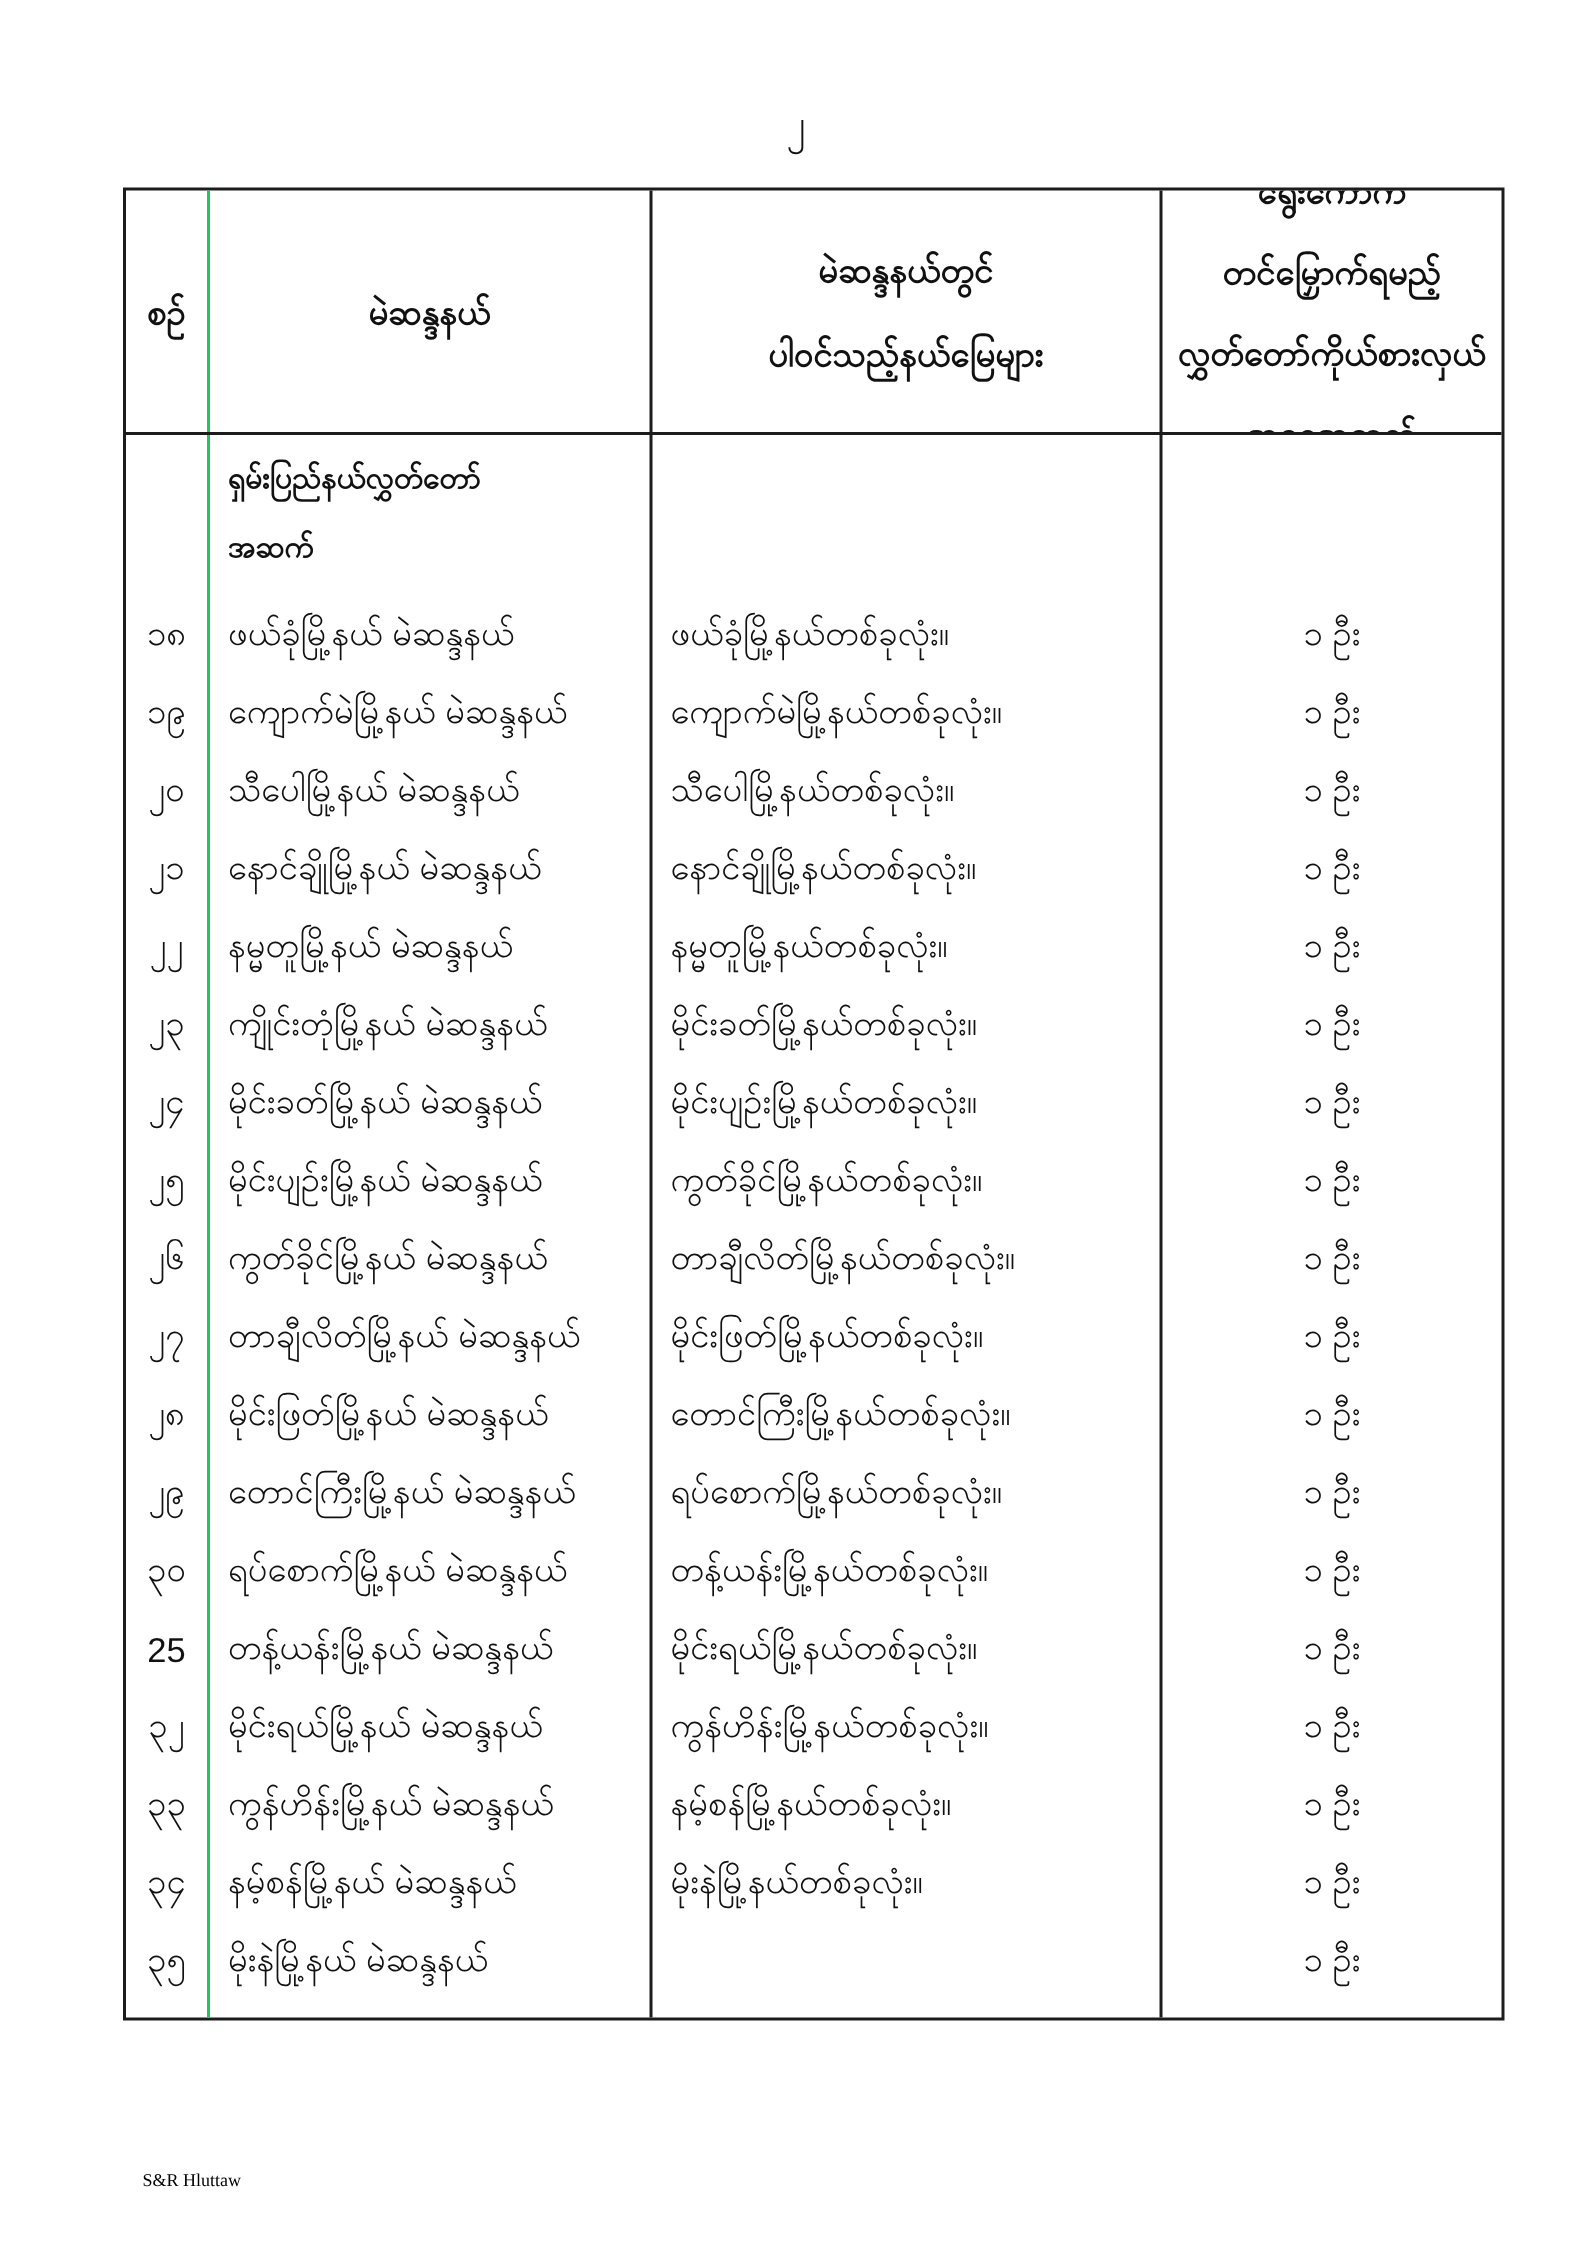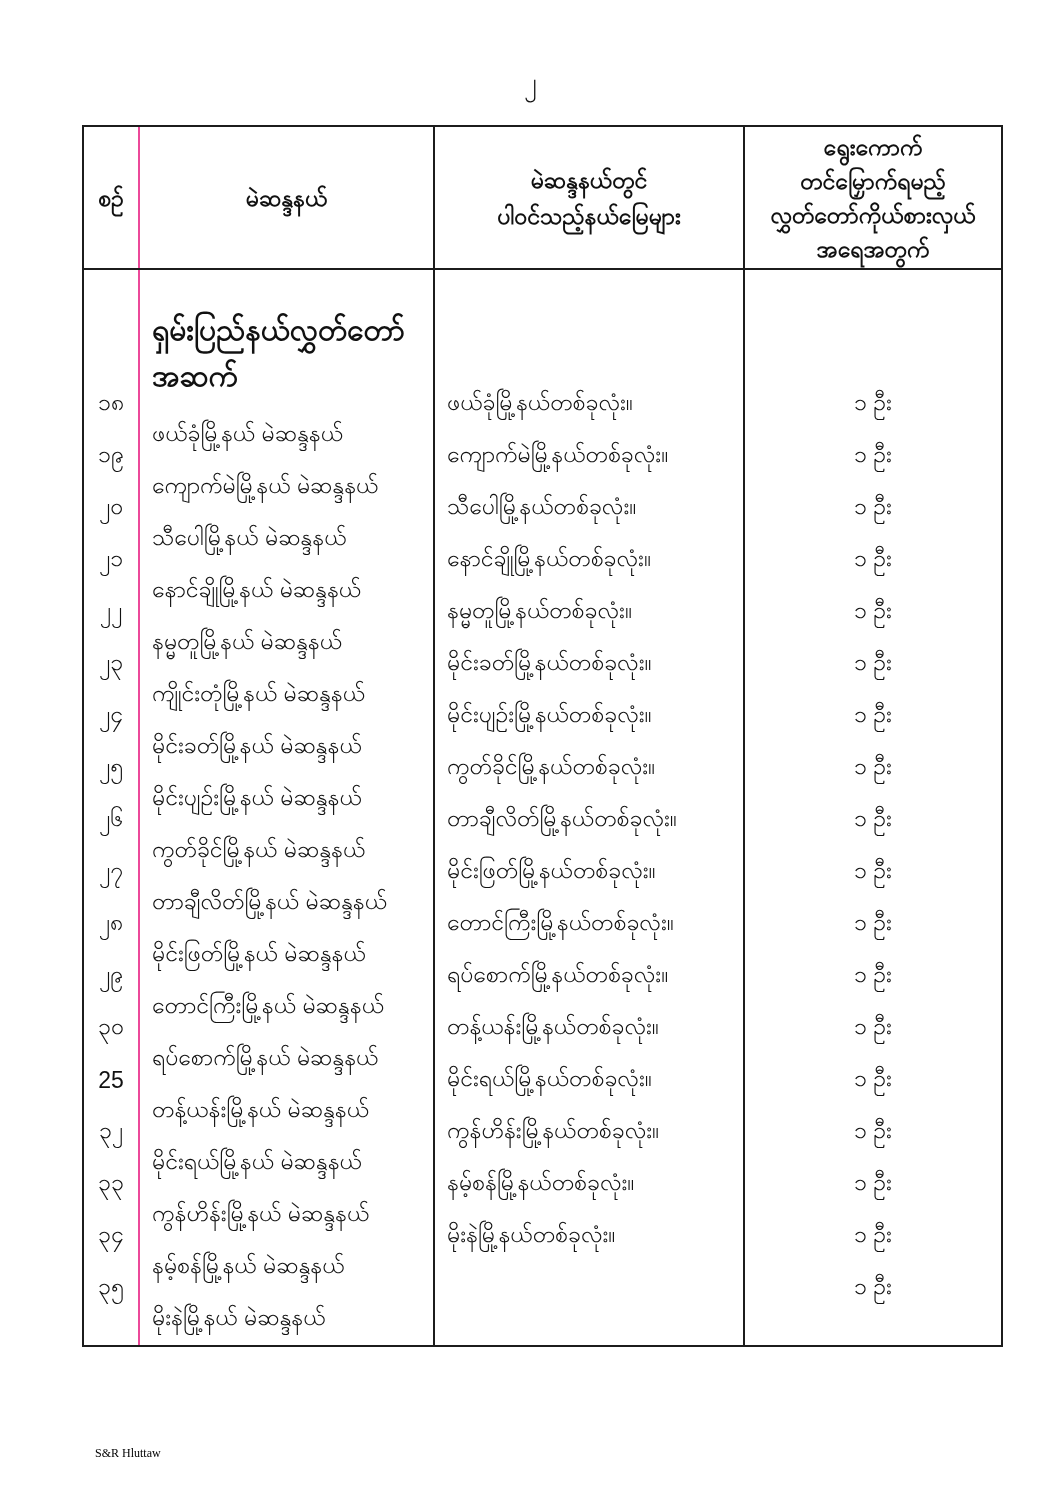--- a/index.html
+++ b/index.html
@@ -34,40 +34,40 @@
     font-weight: bold;
   }
   .tbody {
     flex: 1;
     display: flex;
   }
   .cell {
     height: 100%;
     overflow: hidden;
   }
-  .col-no    { width: 56px;  border-right: 2px solid #ec4899; }
+  .col-no    { width: 56px;  border-right: 2px solid #22c55e; }
   .col-con   { width: 295px; border-right: 2px solid #1c1c1c; }
-  .col-areas { width: 310px; border-right: 2px solid #1c1c1c; }
+  .col-areas { width: 340px; border-right: 2px solid #1c1c1c; }
   .col-reps  { flex: 1; }
   .thead .cell {
     display: flex;
     flex-direction: column;
     justify-content: center;
     align-items: center;
     text-align: center;
     font-size: 23px;
+    gap: 20px;
   }
   .thead .hline { line-height: 36px; white-space: nowrap; }
   .thead .col-reps .hline { line-height: 34px; }
   .section-block {
     height: 108px;
     padding: 6px 0 0 12px;
     font-weight: bold;
-    font-size: 30px;
-    margin-top: 31px;
+    font-size: 20px;
   }
   .section-block div { line-height: 46px; white-space: nowrap; }
   .section-spacer { height: 108px; }
   .row-line {
     height: 52px;
     display: flex;
     align-items: center;
     font-size: 23px;
     white-space: nowrap;
   }

